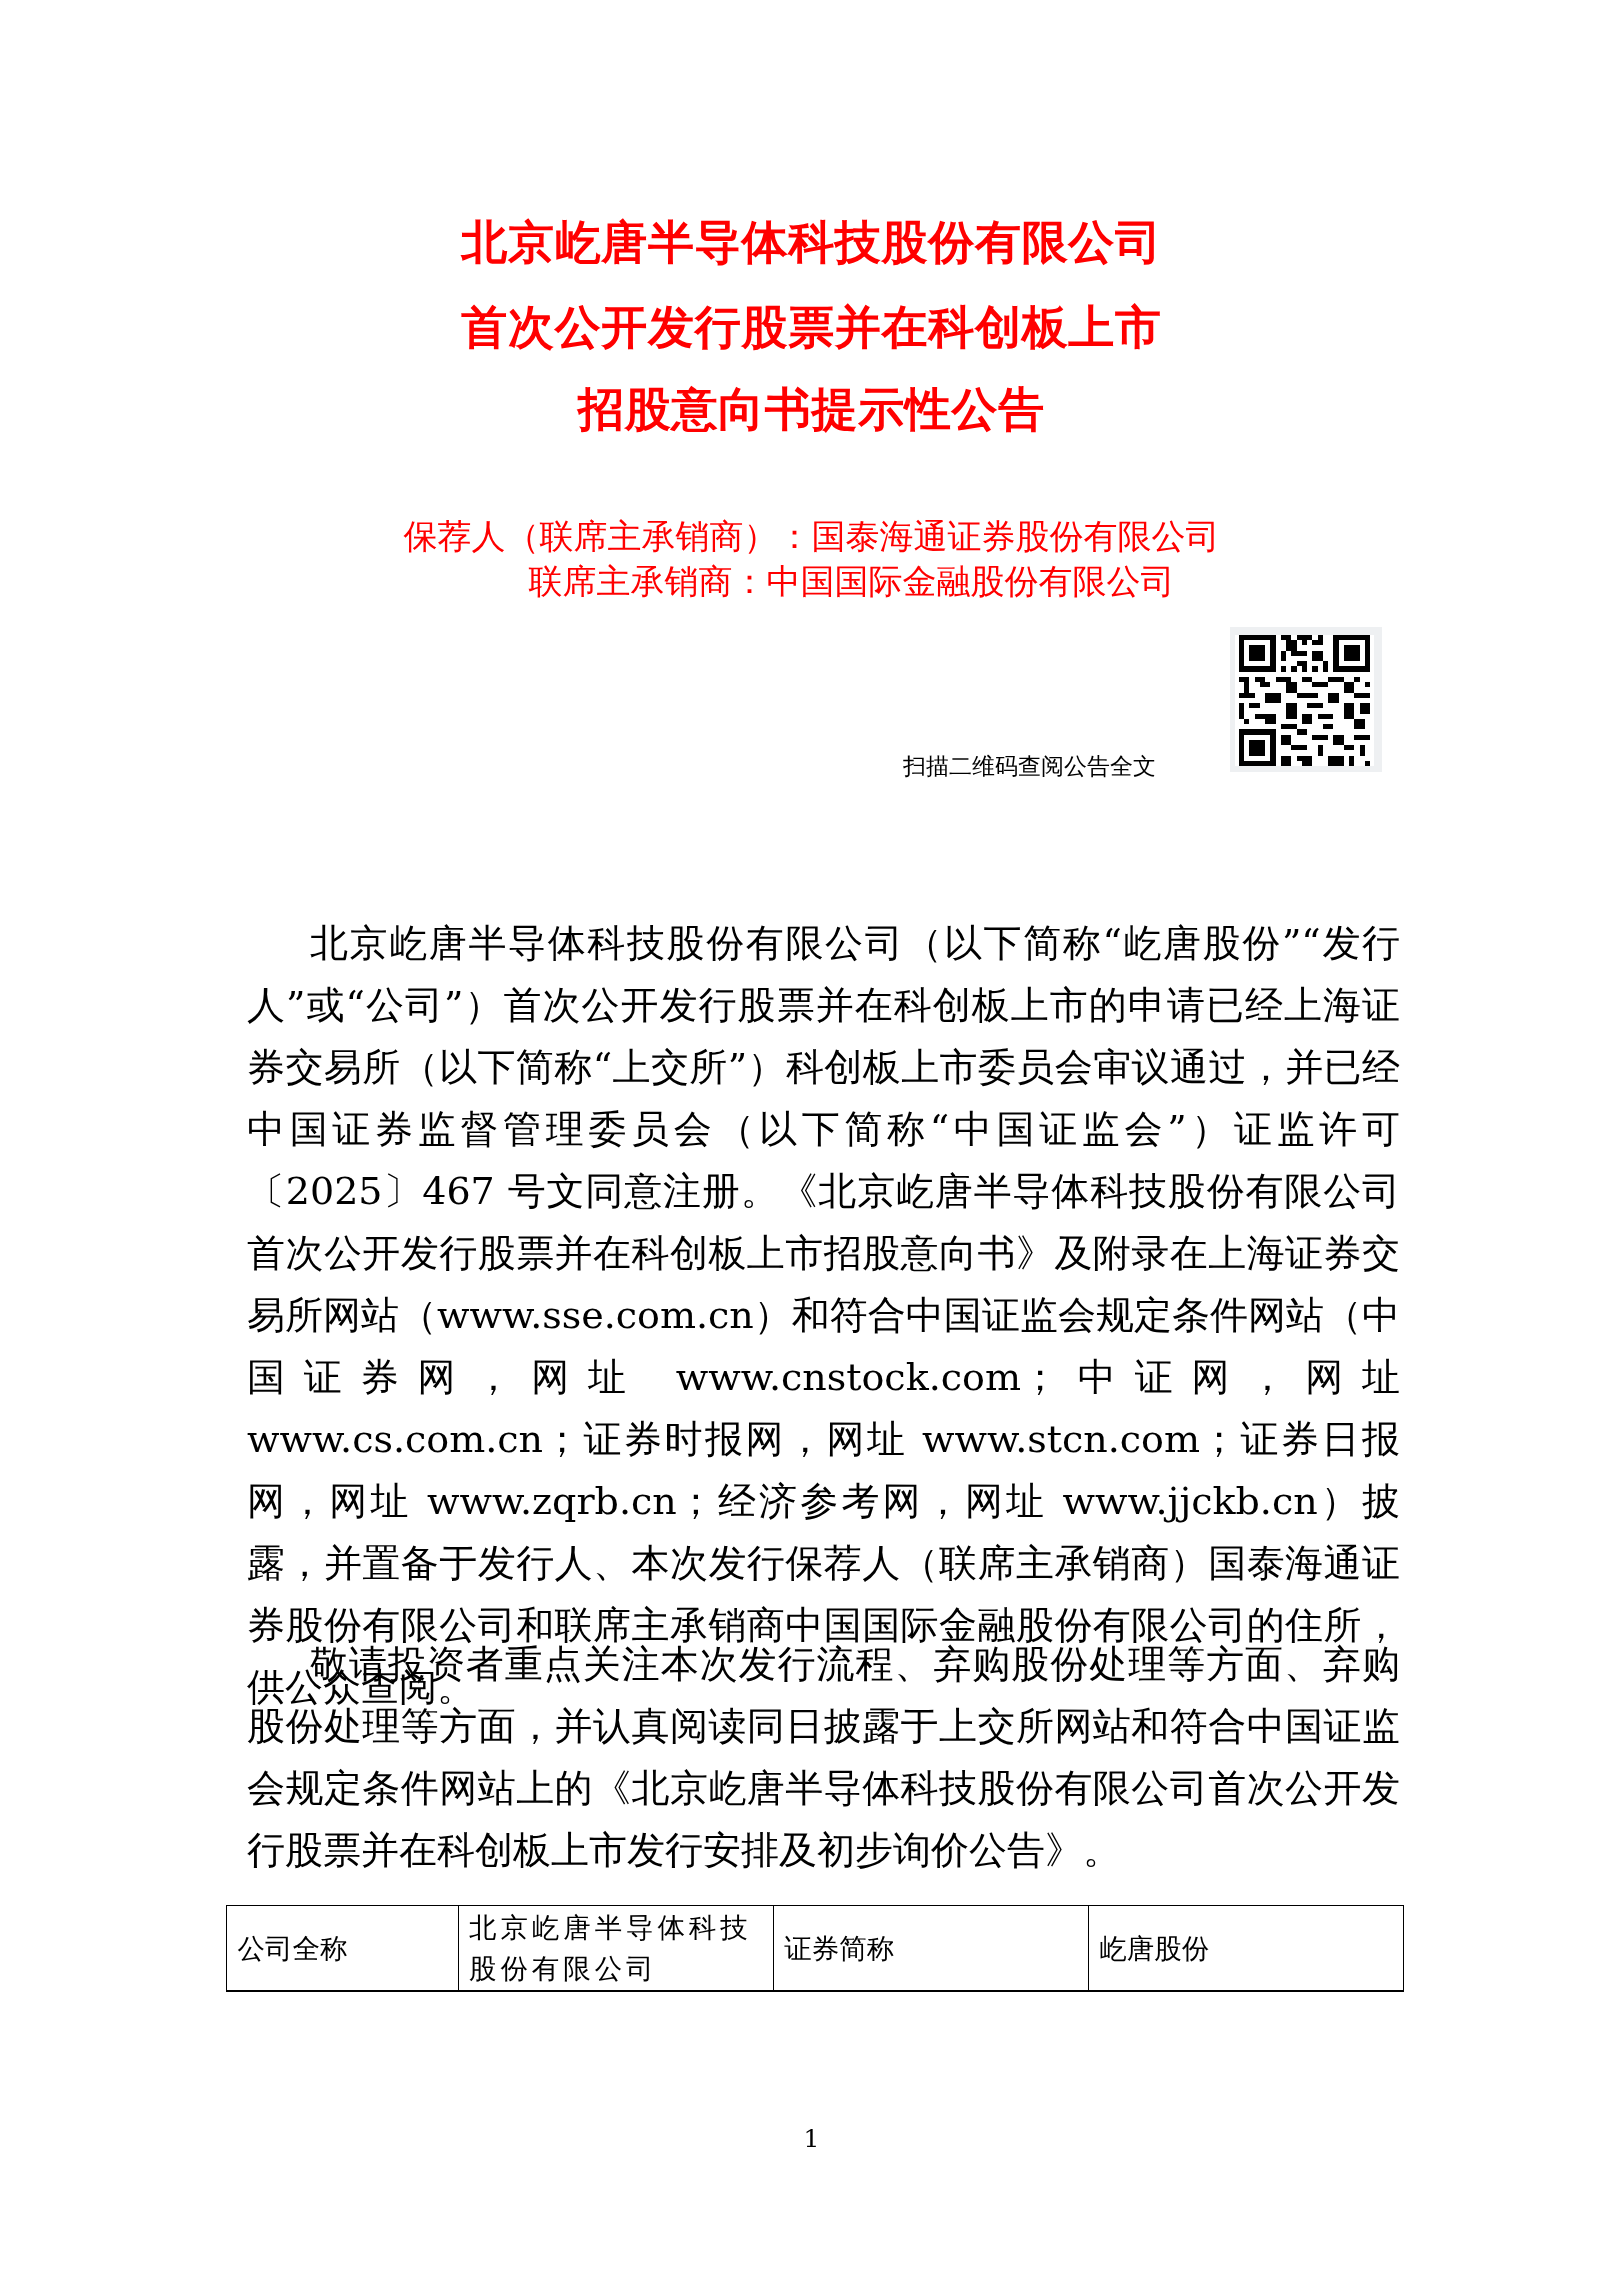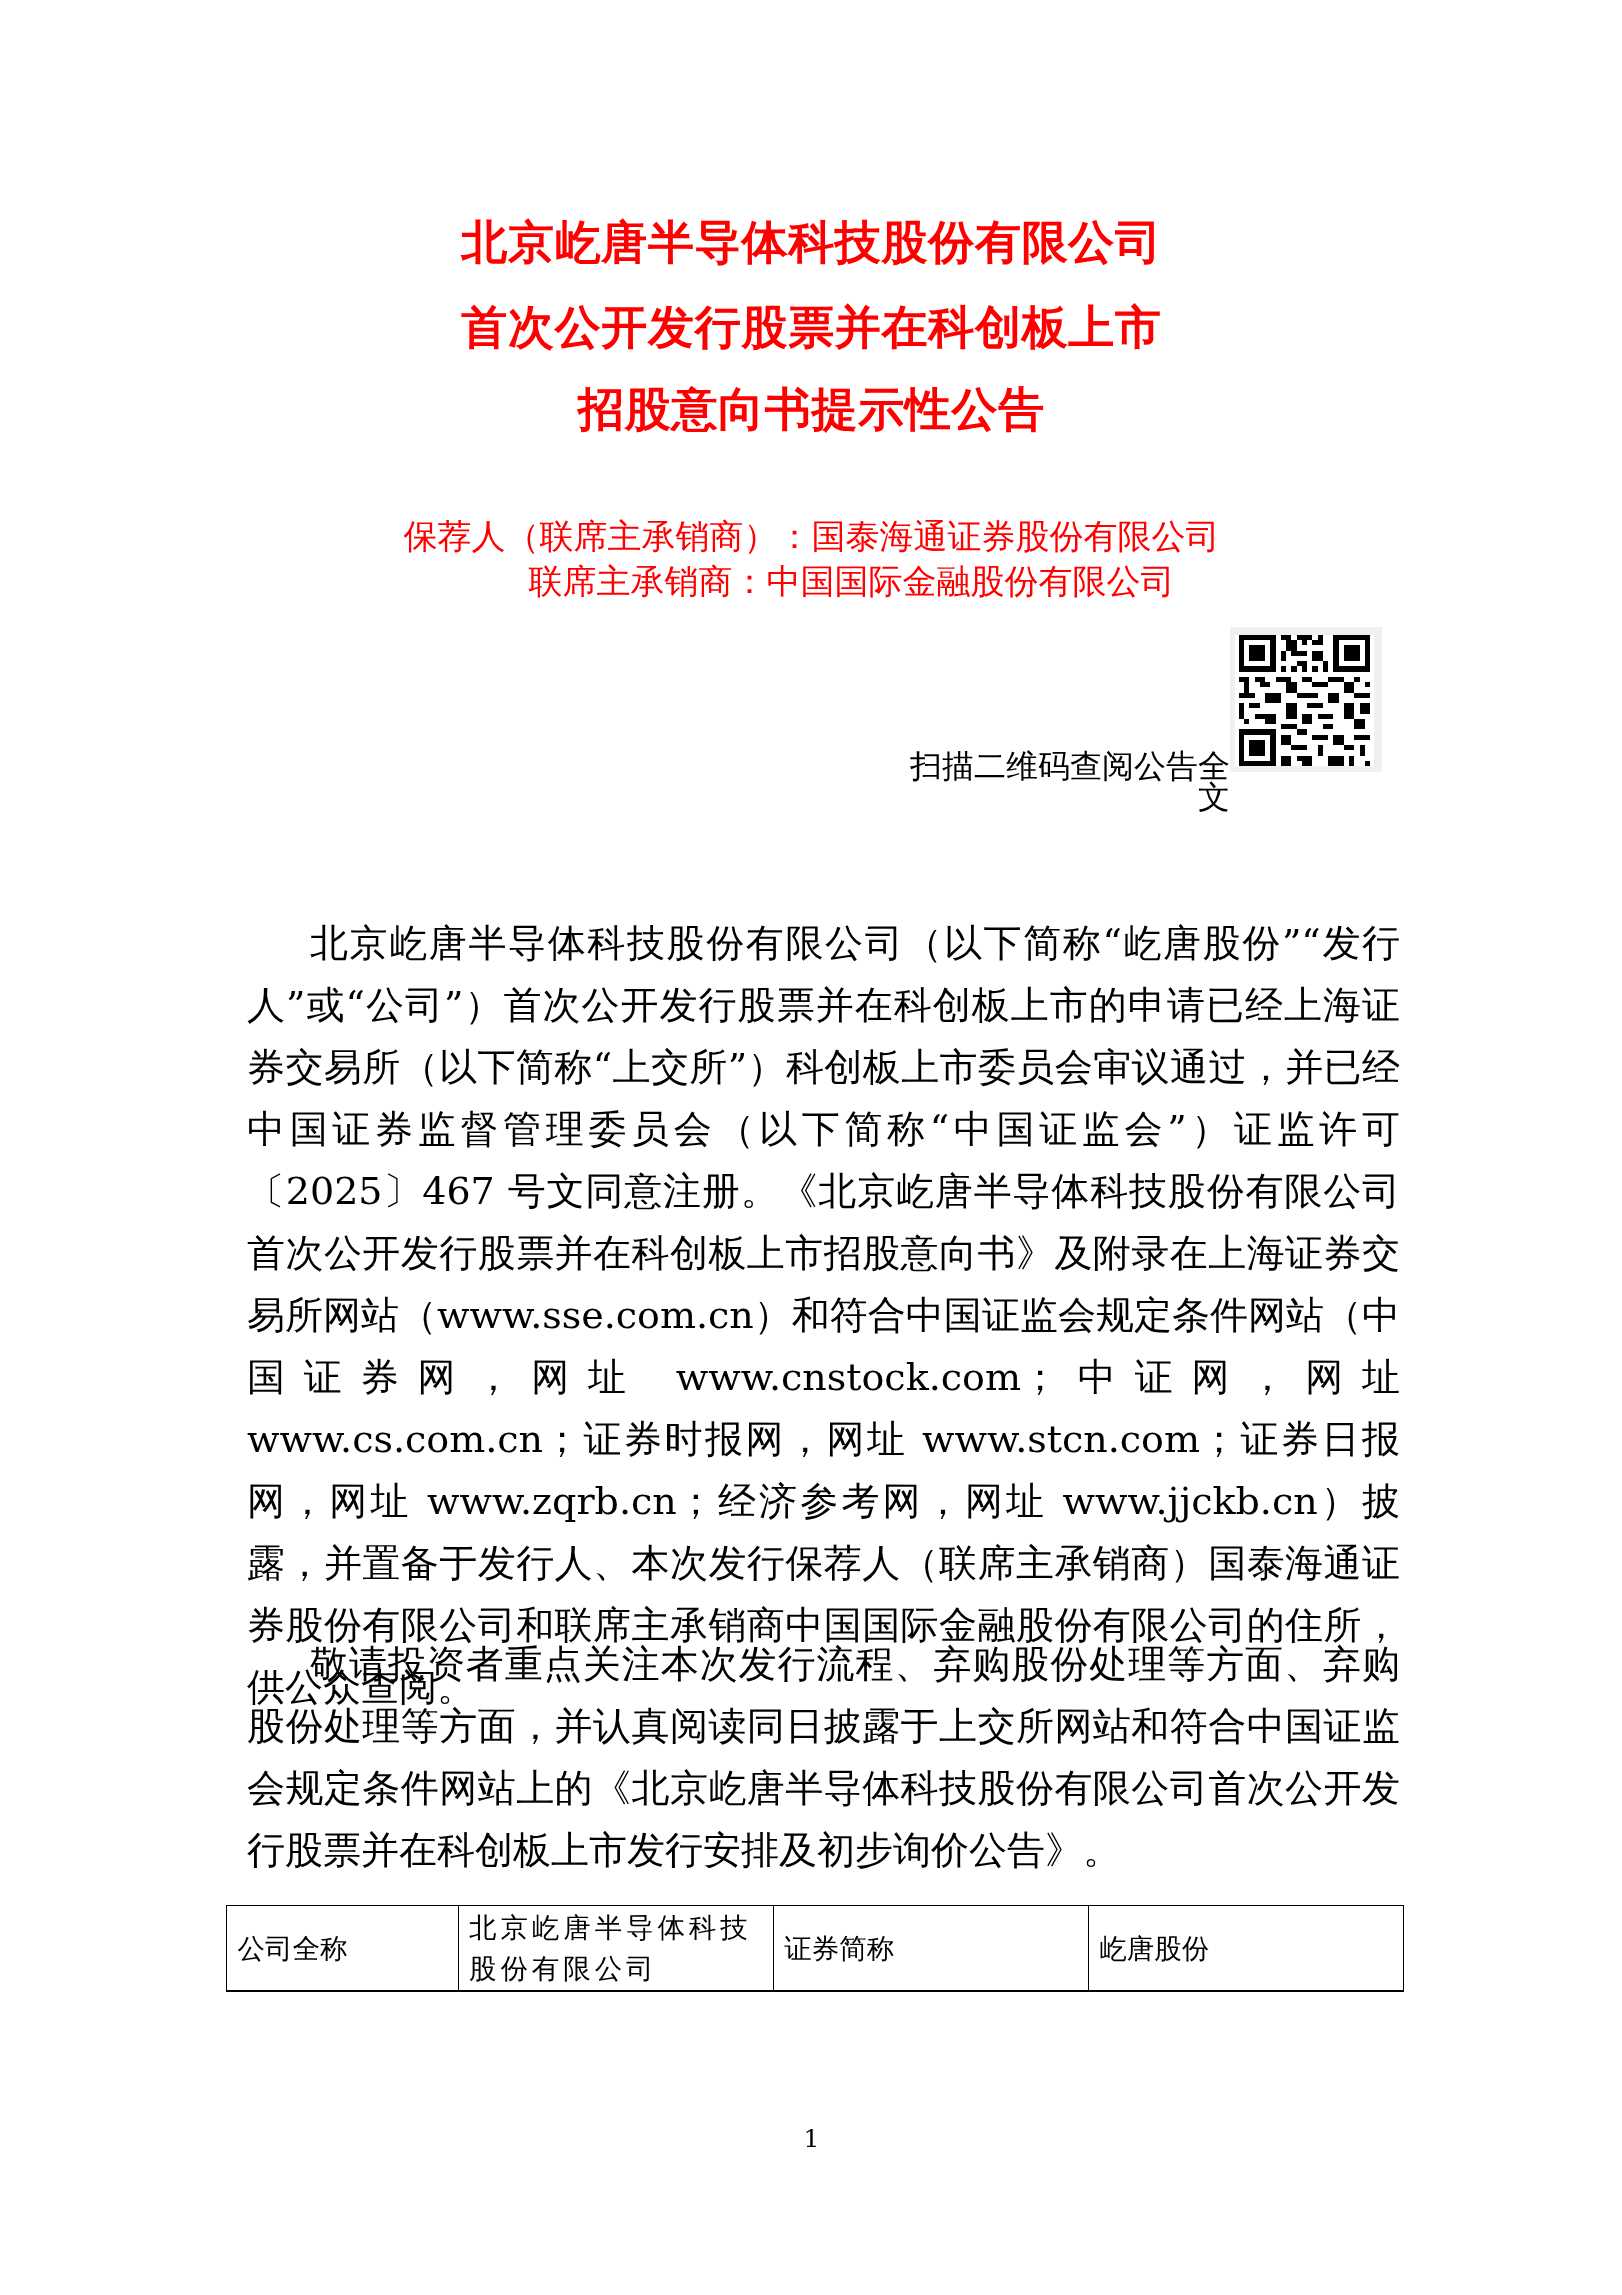--- a/index.html
+++ b/index.html
@@ -8,22 +8,22 @@
   .title { position: absolute; left: 0; width: 1623px; text-align: center;
            color: #ff0000; font-family: "DejaVu Sans", "Liberation Sans", sans-serif;
            font-weight: bold; font-size: 46px; line-height: 59px; letter-spacing: 0.7px; }
   .subtitle { position: absolute; left: 0; width: 1623px; text-align: center;
               color: #ff0000; font-family: "DejaVu Serif", "Liberation Serif", serif;
               font-size: 34px; line-height: 46px; }
   .qr-wrap { position: absolute; left: 1230px; top: 627px; width: 152px; height: 145px;
              background: #eef0f2; }
   .qr-inner { position: absolute; left: 5.2px; top: 7.9px; width: 139px; height: 131px; background: #fff; }
   .qr-inner svg { width: 139px; height: 131px; display: block; }
-  .qr-caption { position: absolute; left: 903px; width: 327px; top: 751px; text-align: right;
-                font-size: 32px; line-height: 31px; }
+  .qr-caption { position: absolute; left: 903px; width: 327px; top: 751px; 
+                font-size: 23px; line-height: 31px; }
   .body { position: absolute; left: 247px; width: 1153px; font-size: 38px; line-height: 62px;
           text-align: justify; text-justify: inter-character; }
   .body p { margin: 0; text-indent: 63px; }
   .p1 { top: 912px; }
   .p2 { top: 1633px; }
   table.info { position: absolute; left: 226px; top: 1905px; width: 1178px; border-collapse: collapse;
                font-size: 27.5px; }
   table.info td, table.info th { border: 1.3px solid #000; padding: 0 10.5px; vertical-align: middle; }
   table.info th { height: 54px; font-weight: bold; text-align: center; font-family: "DejaVu Sans", "Liberation Sans", sans-serif; font-size: 27.5px; }
   table.info td { height: 84px; line-height: 41px; }

